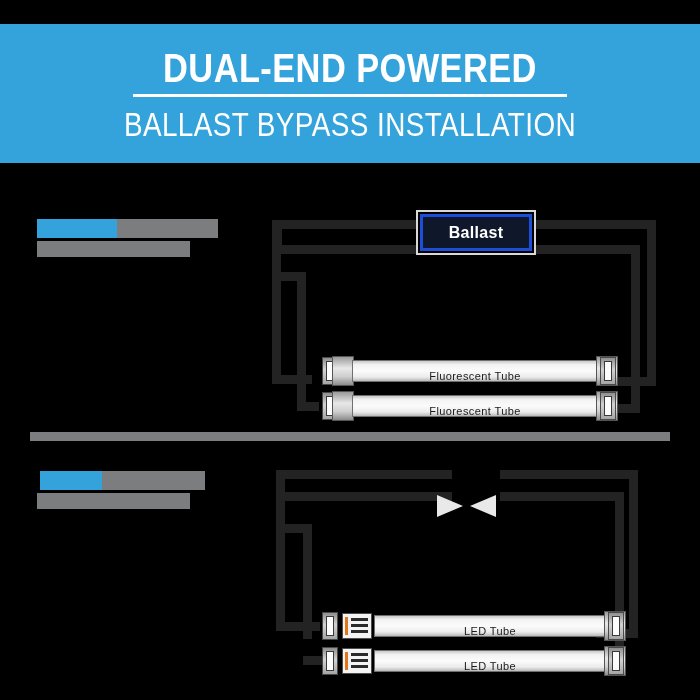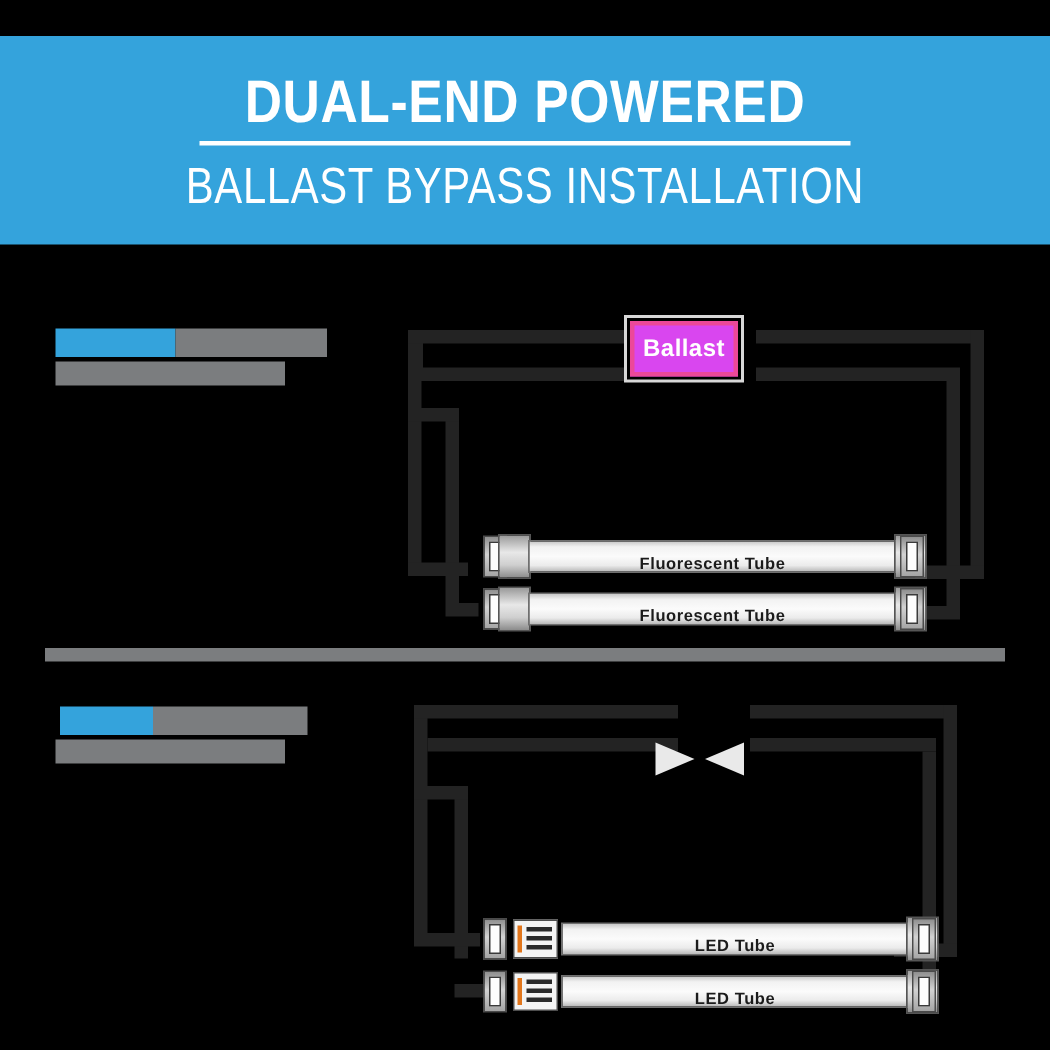--- a/index.html
+++ b/index.html
@@ -21,35 +21,35 @@
   
   .redact{position:absolute;}
 
   
   .divider{position:absolute;left:30px;top:408px;width:640px;height:9px;background:#7b7d7f;}
 
   
   .wire{position:absolute;background:#232323;}
 
   
-  .ballast{position:absolute;left:420px;top:190px;width:72px;height:37px;
-    background:#d946ef;border:3px solid #ec4899;box-sizing:border-box;
+  .ballast{position:absolute;left:420px;top:190px;width:112px;height:37px;
+    background:#0f172a;border:3px solid #1d4ed8;box-sizing:border-box;
     box-shadow:0 0 0 2px #000, 0 0 0 4px #d8d8d8;}
   .ballast-label{position:absolute;left:0;top:0;width:100%;height:100%;
     display:flex;align-items:center;justify-content:center;
     color:#fff;font-size:16px;font-weight:bold;letter-spacing:0.3px;}
 
   
   .tube-row{position:absolute;height:30px;}
   .tube-body{position:absolute;left:42px;top:4px;width:246px;height:22px;
     background:linear-gradient(to bottom,#c9c9c9 0%,#f2f2f2 18%,#fbfbfb 50%,#ebebeb 80%,#b9b9b9 100%);
     border:1px solid #6f6f6f;box-sizing:border-box;}
   .tube-text{position:absolute;left:42px;top:4px;width:246px;height:32px;
     display:flex;align-items:center;justify-content:center;
-    color:#1b1b1b;font-size:11px;font-weight:bold;letter-spacing:0.4px;}
+    color:#1b1b1b;font-size:11px;font-weight:normal;letter-spacing:0.4px;}
   .cap{position:absolute;background:linear-gradient(to bottom,#9a9a9a,#e8e8e8 40%,#cfcfcf 70%,#8c8c8c);
     border:1px solid #555;box-sizing:border-box;}
   .cap-left{left:22px;top:0px;width:22px;height:30px;}
   .cap-right{left:286px;top:0px;width:22px;height:30px;}
   .pin{position:absolute;background:#fdfdfd;border:1px solid #3a3a3a;box-sizing:border-box;}
   .socket{position:absolute;background:linear-gradient(to bottom,#8f8f8f,#d2d2d2 45%,#a5a5a5);
     border:1px solid #4a4a4a;box-sizing:border-box;}
   .led-conn{position:absolute;background:#f4f4f4;border:1px solid #4d4d4d;box-sizing:border-box;}
   .led-wire{position:absolute;}
 </style>

